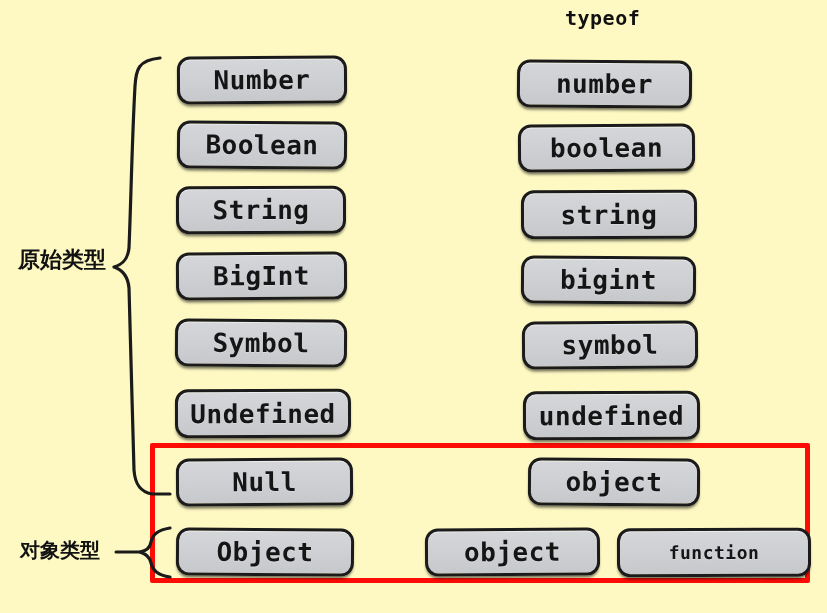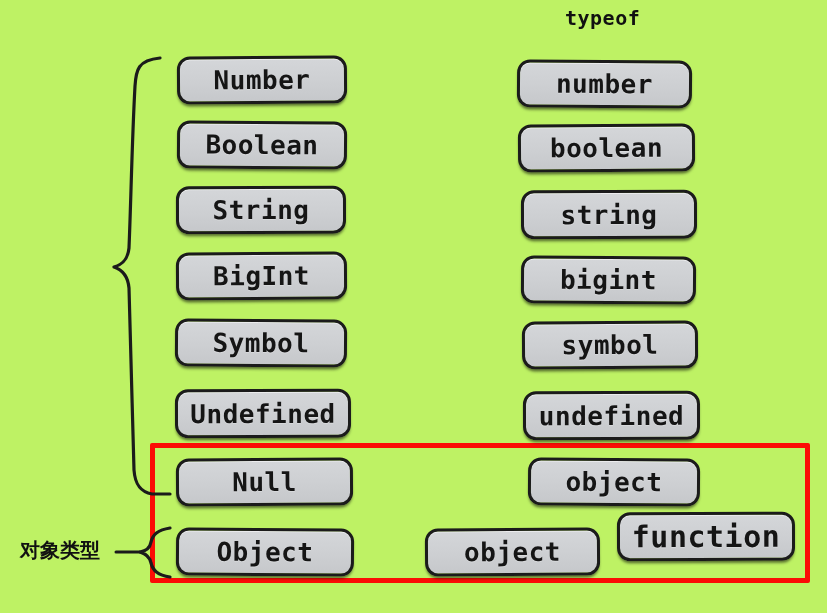--- a/index.html
+++ b/index.html
@@ -4,21 +4,21 @@
 <style>
   html, body {
     margin: 0;
     padding: 0;
     background: #ffffff;
   }
   #canvas {
     position: relative;
     width: 827px;
     height: 613px;
-    background: #bef264;
+    background: #fef9c3;
     overflow: hidden;
     font-family: "DejaVu Sans Mono", monospace;
   }
 
   
   .chip {
     position: absolute;
     box-sizing: border-box;
     background: linear-gradient(180deg, #d4d6d9 0%, #cdcfd2 55%, #c6c8cb 100%);
     border: 3px solid #1b1b1b;
@@ -101,20 +101,21 @@
 
     <path d="M 170 528
              C 158 530, 153 534, 151 542
              C 150 548, 146 551, 140 552
              C 146 554, 150 557, 151 563
              C 153 571, 158 575, 170 577" fill="none" stroke="#1b1b1b" stroke-width="3.2" stroke-linecap="round" stroke-linejoin="round"></path>
 
     <path d="M 116 552 L 140 552" fill="none" stroke="#1b1b1b" stroke-width="3" stroke-linecap="round"></path>
   </svg>
 
+  <div class="cn-label" style="left:18px; top:245px; font-size:22px;">原始类型</div>
 
   <div class="cn-label" style="left:20px; top:537px; font-size:20px;">对象类型</div>
 
 
   <div class="chip sk1" style="left:177px; top:56px; width:170px; height:48px; font-size:26px;">
     <span>Number</span>
   </div>
 
   <div class="chip sk2" style="left:177px; top:121px; width:170px; height:48px; font-size:26px;">
     <span>Boolean</span>
@@ -169,17 +170,17 @@
   </div>
 
   <div class="chip sk2" style="left:528px; top:458px; width:172px; height:48px; font-size:26px;">
     <span>object</span>
   </div>
 
   <div class="chip sk1" style="left:425px; top:528px; width:175px; height:48px; font-size:26px;">
     <span>object</span>
   </div>
 
-  <div class="chip sk3" style="left:617px; top:512px; width:178px; height:49px; font-size:30px;">
+  <div class="chip sk3" style="left:617px; top:528px; width:194px; height:49px; font-size:18px;">
     <span>function</span>
   </div>
 
 </div>
 
 </body></html>

